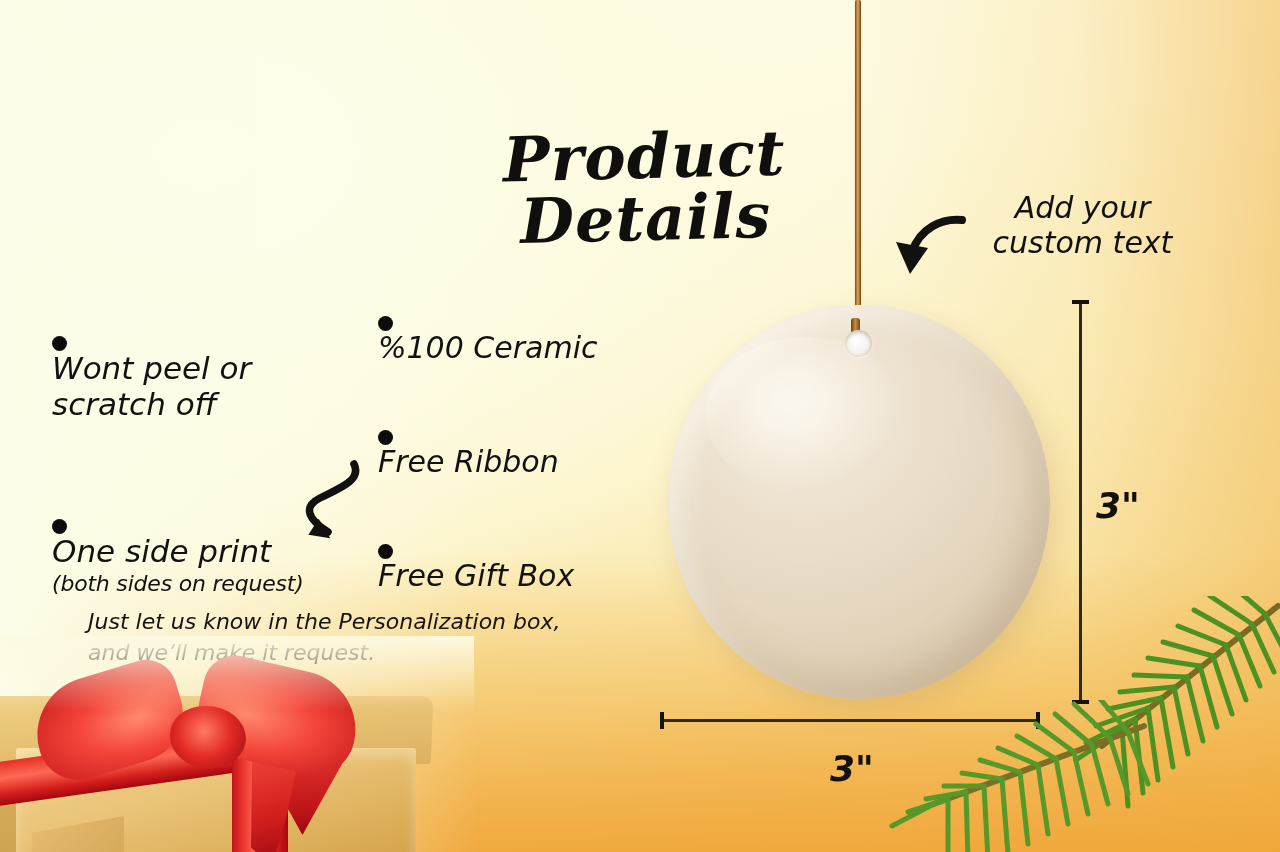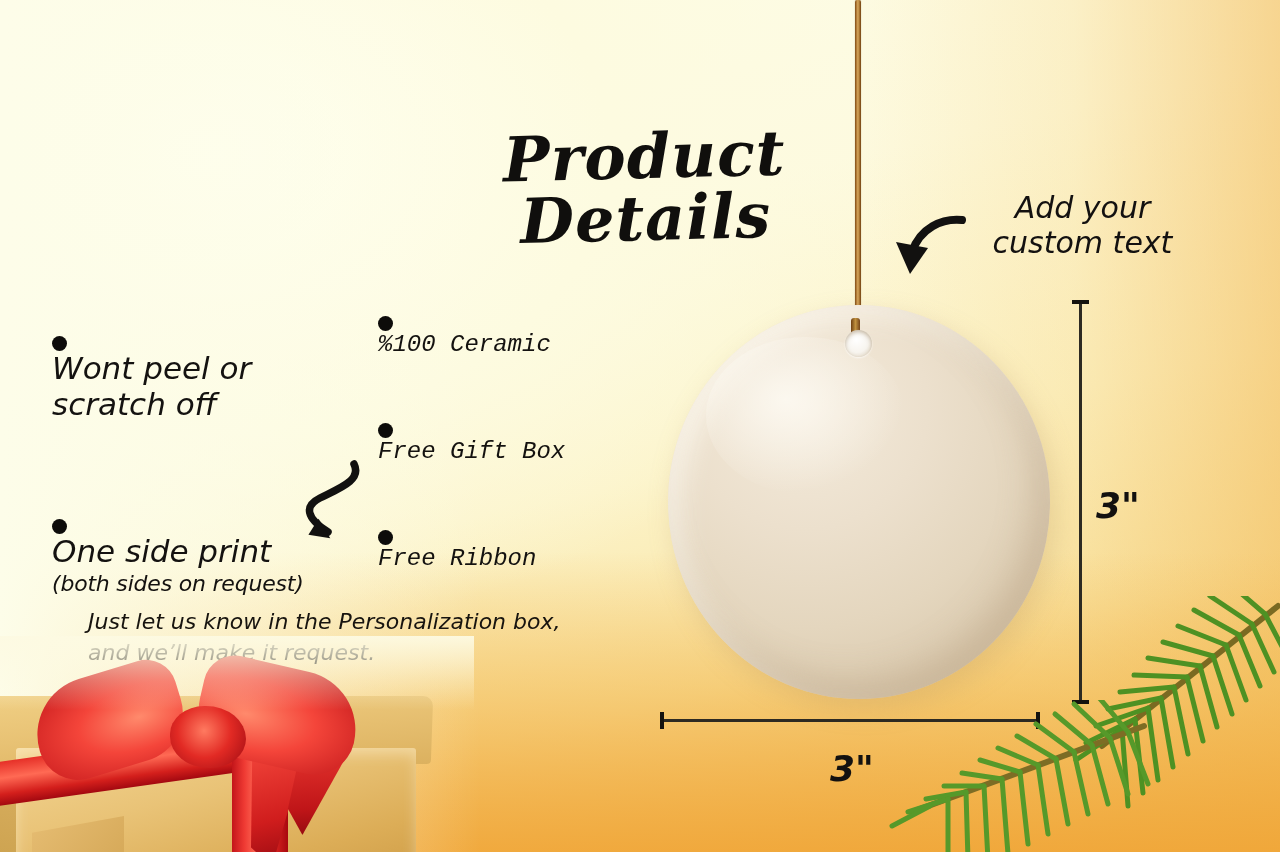--- a/index.html
+++ b/index.html
@@ -88,21 +88,21 @@
     background:#0d0c0a;margin-right:14px;
   }
   .col-left .dot{margin-top:36px;}
   .col-right .dot{margin-top:16px;}
   .bullet-text{
     font-family:"DejaVu Sans", sans-serif;
     font-style:italic;font-weight:400;
     color:#141210;
   }
   .col-left .bullet-text{font-size:31px;line-height:1.16;}
-  .col-right .bullet-text{font-size:24px;line-height:1.16;font-family:Liberation Mono, monospace;}
+  .col-right .bullet-text{font-size:30px;line-height:1.16;}
   .sub-note{
     display:block;font-size:22px;
     margin-top:1px;color:#141210;letter-spacing:-.2px;
   }
   .row-gap-left-2{margin-top:60px;}
   .col-right .bullet-row{margin-bottom:48px;}
 
   
   .arrow-s{position:absolute;left:288px;top:458px;width:90px;height:95px;}
 
@@ -262,25 +262,25 @@
     </div>
   </div>
 
   <div class="col col-right">
     <div class="bullet-row">
       <span class="dot"></span>
       <span class="bullet-text">%100 Ceramic</span>
     </div>
     <div class="bullet-row">
       <span class="dot"></span>
+      <span class="bullet-text">Free Ribbon</span>
+    </div>
+    <div class="bullet-row">
+      <span class="dot"></span>
       <span class="bullet-text">Free Gift Box</span>
-    </div>
-    <div class="bullet-row">
-      <span class="dot"></span>
-      <span class="bullet-text">Free Ribbon</span>
     </div>
   </div>
 
   <svg class="arrow-s" viewBox="0 0 90 95">
     <path d="M66,6 C74,22 52,30 32,40 C16,48 18,60 40,74" stroke="#121110" stroke-width="7.5" fill="none" stroke-linecap="round"></path>
     <path d="M28,62 L44,78 L22,80 Z" fill="#121110" transform="rotate(14 34 72)"></path>
   </svg>
 
   <div class="banner-sub" style="white-space:pre-line;">Just let us know in the Personalization box,
 and we’ll make it request.</div>

